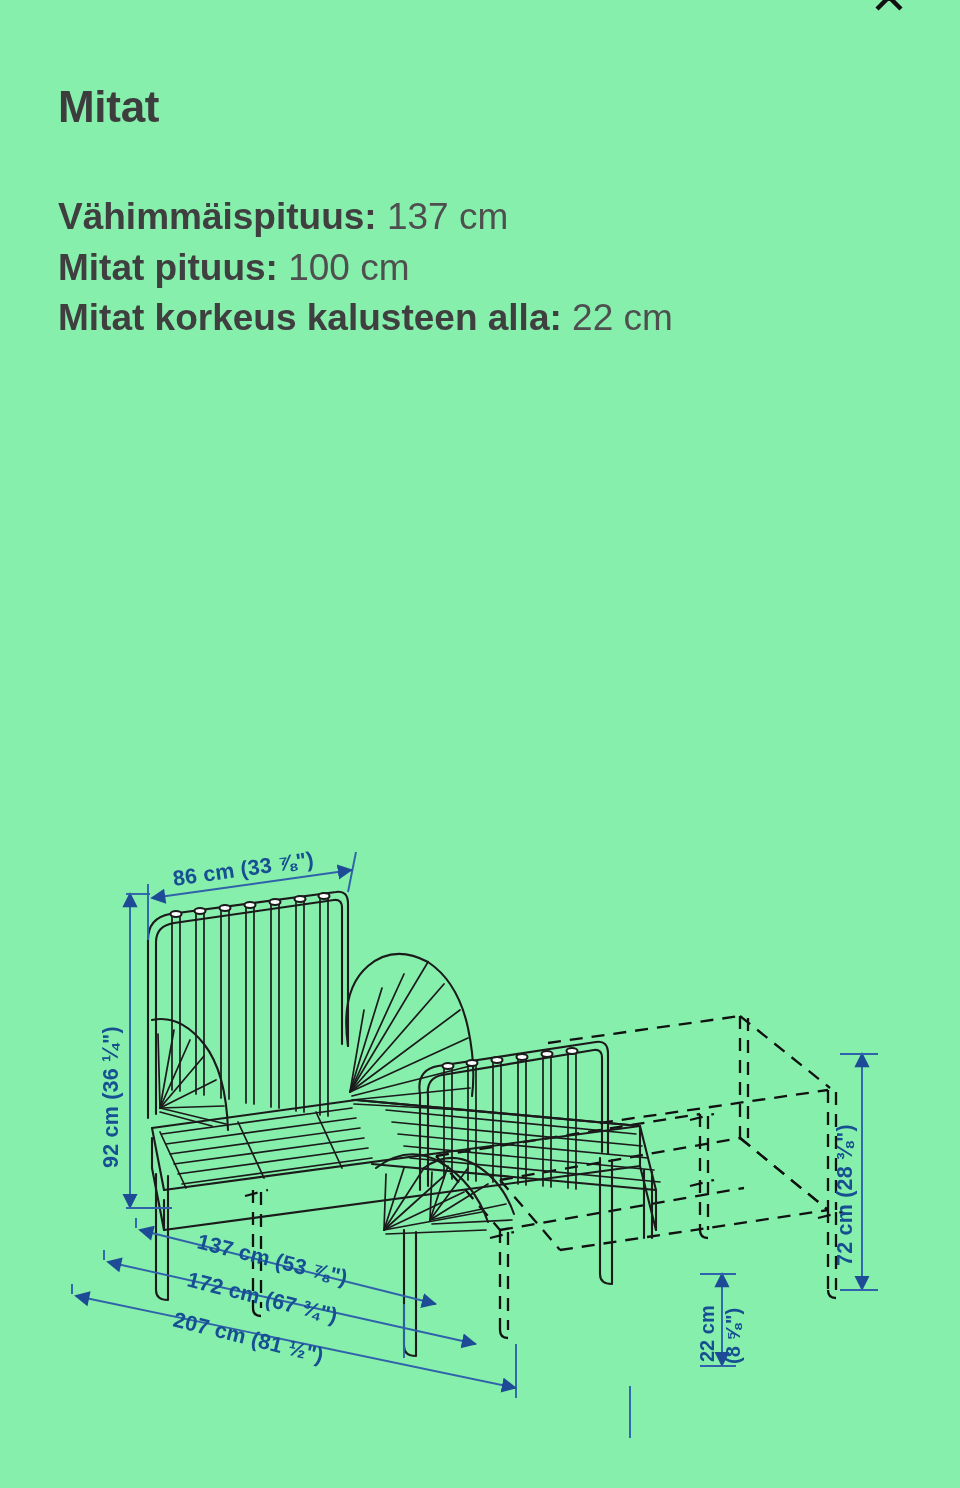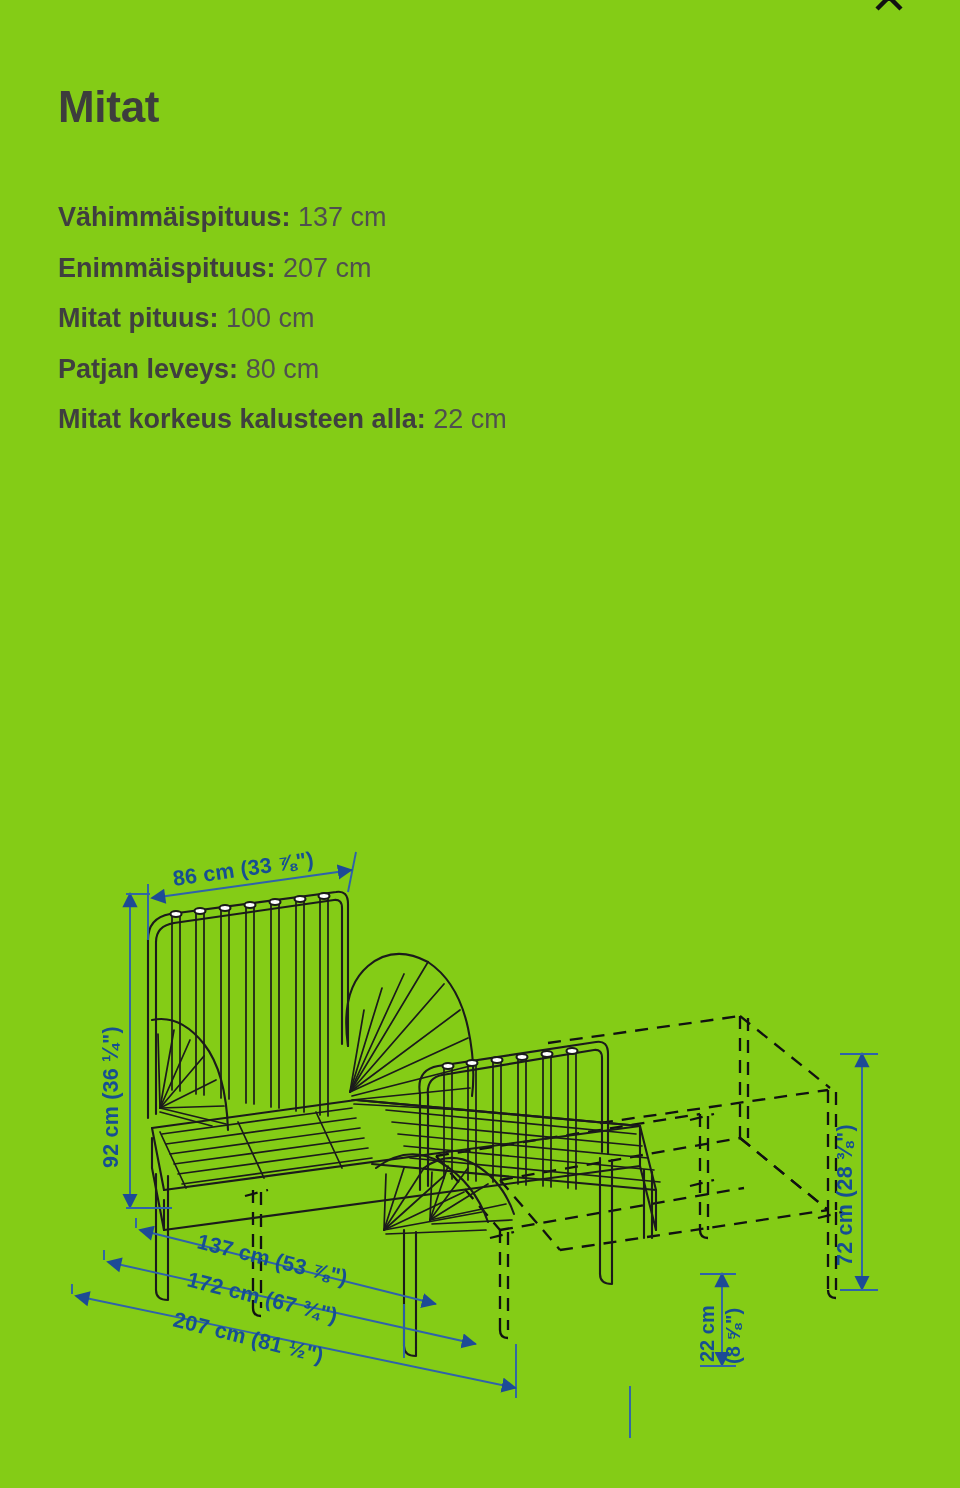--- a/index.html
+++ b/index.html
@@ -9,21 +9,21 @@
     height: 1488px;
     background: #ffffff;
     font-family: "Liberation Sans", sans-serif;
     overflow: hidden;
   }
 
   #page {
     position: relative;
     width: 960px;
     height: 1488px;
-    background: #84cc16;
+    background: #86efac;
   }
 
   
   #close-btn {
     position: absolute;
     top: -30px;
     left: 862px;
     width: 54px;
     height: 54px;
     cursor: pointer;
@@ -45,21 +45,21 @@
   }
 
   
   #spec-list {
     position: absolute;
     left: 58px;
     top: 192px;
     width: 840px;
   }
   .spec-row {
-    font-size: 27px;
+    font-size: 37px;
     line-height: 50.5px;
     color: #4a4a4a;
     white-space: nowrap;
   }
   .spec-label {
     font-weight: bold;
     color: #3f3f3f;
   }
   .spec-value {
     font-weight: normal;
@@ -134,30 +134,22 @@
   </div>
 
   <div id="page-title">Mitat</div>
 
   <div id="spec-list">
     <div class="spec-row">
       <span class="spec-label">Vähimmäispituus:</span>
       <span class="spec-value">137 cm</span>
     </div>
     <div class="spec-row">
-      <span class="spec-label">Enimmäispituus:</span>
-      <span class="spec-value">207 cm</span>
-    </div>
-    <div class="spec-row">
       <span class="spec-label">Mitat pituus:</span>
       <span class="spec-value">100 cm</span>
-    </div>
-    <div class="spec-row">
-      <span class="spec-label">Patjan leveys:</span>
-      <span class="spec-value">80 cm</span>
     </div>
     <div class="spec-row">
       <span class="spec-label">Mitat korkeus kalusteen alla:</span>
       <span class="spec-value">22 cm</span>
     </div>
   </div>
 
   <div id="diagram-wrap">
     <svg id="diagram-svg" viewBox="0 0 960 640">
 

